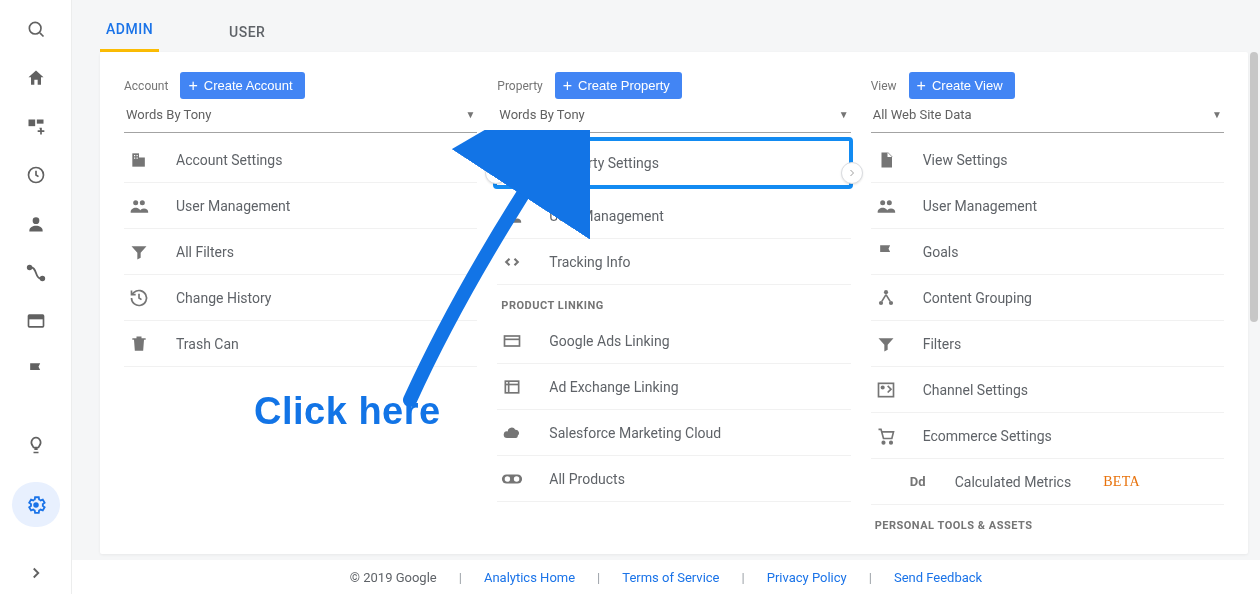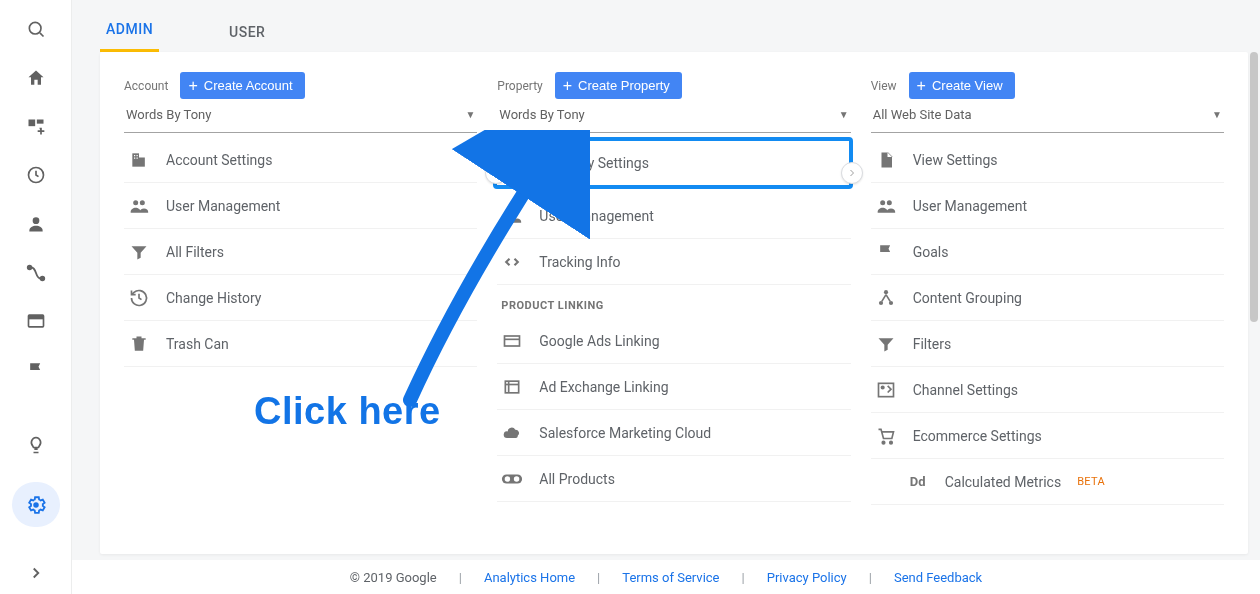--- a/index.html
+++ b/index.html
@@ -121,21 +121,21 @@
     padding: 8px 2px 10px;
     border-bottom: 1px solid #a3a3a3;
     cursor: pointer;
     margin-bottom: 4px;
   }
   .selector .caret { font-size: 10px; color: #757575; }
 
   .menu-item {
     display: flex;
     align-items: center;
-    gap: 16px;
+    gap: 26px;
     height: 46px;
     padding: 0 6px 0 4px;
     font-size: 14px;
     color: #5f6368;
     border-bottom: 1px solid #f1f1f1;
     cursor: pointer;
   }
   .menu-item .mi-icon {
     width: 22px; height: 22px; color: #757575;
     display:flex; align-items:center; justify-content:center;
@@ -149,23 +149,25 @@
     padding-left: 6px;
   }
   .section-head {
     font-size: 11px;
     font-weight: 700;
     letter-spacing: 0.5px;
     color: #757575;
     padding: 14px 4px 6px;
   }
   .beta {
-    font-size: 11px;
+    font-size: 14px;
     color: #e8710a;
+    margin-left: 6px;
     letter-spacing: 0.3px;
+    font-family: Liberation Serif, serif;
   }
   .circle-btn {
     position: absolute;
     top: 90px;
     width: 22px; height:22px;
     border-radius: 50%;
     background: #fff;
     border:1px solid #dadce0;
     box-shadow: 0 1px 2px rgba(0,0,0,0.1);
     display:flex; align-items:center; justify-content:center;
@@ -534,20 +536,21 @@
           </svg>
       </span>
       <span>Ecommerce Settings</span>
     </div>
     <div class="menu-item">
       <span class="mi-icon" style="font-weight:700;font-size:13px;color:#757575;margin-left:32px;">Dd</span>
       <span>Calculated Metrics</span>
       <span class="beta">BETA</span>
     </div>
 
+    <div class="section-head">PERSONAL TOOLS &amp; ASSETS</div>
   </div>
 
 </div>
 
 <div class="annotation-text">Click here</div>
 <svg class="arrow-svg" width="220" height="290">
   <defs>
     <marker id="ah" markerWidth="14" markerHeight="14" refX="3" refY="6" orient="auto">
       <path d="M0,0 L12,6 L0,12 z" fill="#1274e6"></path>
     </marker>

